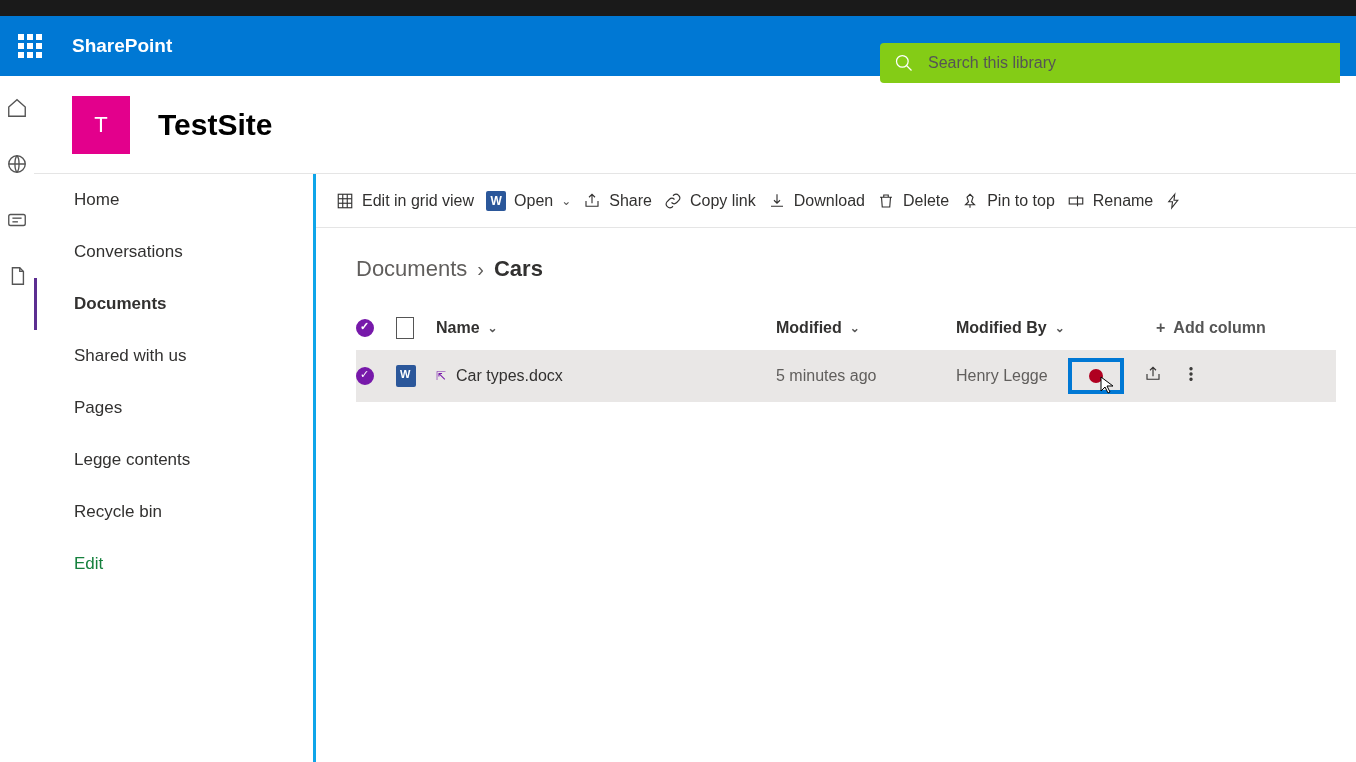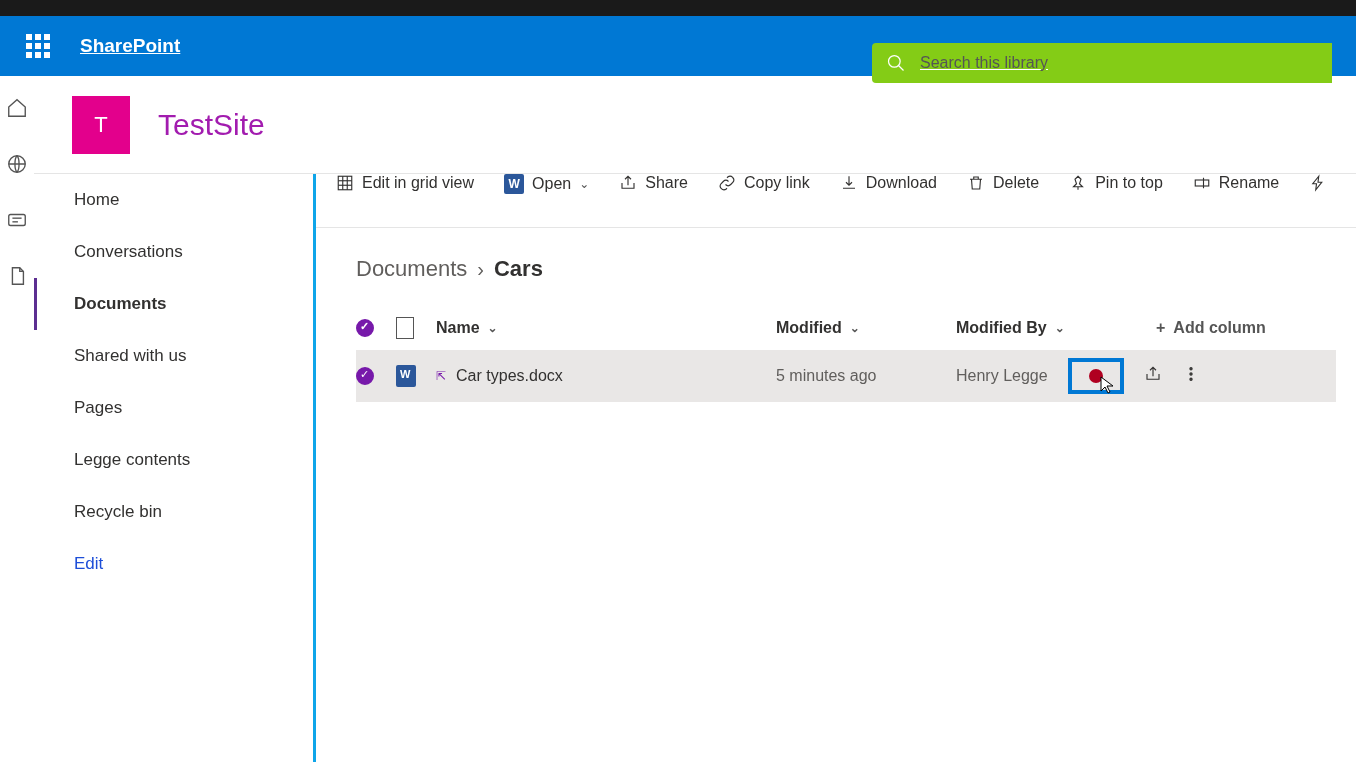--- a/index.html
+++ b/index.html
@@ -3,21 +3,21 @@
 <meta charset="utf-8">
 <style>
 * { margin:0; padding:0; box-sizing:border-box; font-family:"Segoe UI", -apple-system, sans-serif; }
 body { background:#fff; overflow:hidden; }
 
 
 .browser-bar { height:16px; background:#1a1a1a; width:100%; position:relative; }
 .browser-bar::before { content:""; position:absolute; left:0; top:-13px; height:29px; width:100%; background:#1a1a1a; }
 
 
-.sp-header { height:60px; background:#0078d4; display:flex; align-items:center; padding:0 24px; color:#fff;text-decoration:underline; }
+.sp-header { height:60px; background:#0078d4; display:flex; align-items:center; padding:0 16px; color:#fff; }
 .waffle { width:28px; height:28px; display:flex; flex-wrap:wrap; gap:3px; align-content:center; justify-content:center; margin-right:28px; cursor:pointer; }
 .waffle span { width:6px; height:6px; background:#fff; }
 .brand { font-size:19px; font-weight:600; }
 .search-wrap { margin-left:auto; width:460px; height:40px; background:#84cc16; border-radius:4px 0 0 4px; display:flex; align-items:center; padding:0 14px;margin-top:33px; }
 .search-wrap svg { width:20px; height:20px; margin-right:14px; }
 .search-wrap input { border:none; outline:none; flex:1; font-size:16px; color:#333; background:transparent; }
 .search-wrap input::placeholder { color:#555; }
 
 
 .main { display:flex; height:calc(100vh - 76px); }
@@ -25,30 +25,30 @@
 .rail .ricon { width:24px; height:24px; color:#555; cursor:pointer; display:flex; align-items:center; justify-content:center; }
 .rail .ricon svg { width:22px; height:22px; stroke:#555; fill:none; stroke-width:1.5; }
 
 .sidebar { width:282px; background:#fff; border-right:3px solid #0ea5e9; padding-top:0; }
 .site-logo { width:58px; height:58px; background:#e3008c; color:#fff; display:flex; align-items:center; justify-content:center; font-size:22px; }
 .site-title { font-size:30px; font-weight:600; color:#222; }
 .nav-list { list-style:none; }
 .nav-list li { padding:16px 0 16px 40px; font-size:17px; color:#323130; cursor:pointer; position:relative; }
 .nav-list li.active { font-weight:600; }
 .nav-list li.active::before { content:""; position:absolute; left:0; top:0; bottom:0; width:3px; background:#5c2e91; }
-.nav-list li.edit { color:#1d4ed8; }
+.nav-list li.edit { color:#15803d; }
 
 .content { flex:1; background:#fff; display:flex; flex-direction:column; }
 
 
 .hub-row { height:98px; display:flex; align-items:center; border-bottom:1px solid #e5e5e5; padding-left:38px; }
 .hub-row .site-logo { width:58px; height:58px; background:#e3008c; color:#fff; display:flex; align-items:center; justify-content:center; font-size:22px; margin-right:28px; }
-.hub-row .site-title { font-size:30px; font-weight:400; color:#a21caf; }
-
-.toolbar { height:54px; display:flex; align-items:flex-start; gap:30px; padding:0 20px; border-bottom:1px solid #e5e5e5; font-size:16px; color:#323130; }
+.hub-row .site-title { font-size:30px; font-weight:700; color:#000000; }
+
+.toolbar { height:54px; display:flex; align-items:center; gap:12px; padding:0 20px; border-bottom:1px solid #e5e5e5; font-size:16px; color:#323130; }
 .toolbar .tbtn { display:flex; align-items:center; gap:8px; cursor:pointer; white-space:nowrap; }
 .toolbar .tbtn svg { width:18px; height:18px; }
 .toolbar .tbtn .word-ico { width:20px; height:20px; background:#2b579a; color:#fff; font-size:12px; font-weight:bold; display:flex; align-items:center; justify-content:center; border-radius:2px; }
 
 .breadcrumb { padding:28px 0 24px 40px; font-size:22px; color:#323130; display:flex; align-items:center; gap:10px; }
 .breadcrumb .crumb { color:#605e5c; }
 .breadcrumb .sep { color:#605e5c; font-size:20px; }
 .breadcrumb .current { font-weight:600; color:#323130; }
 
 

